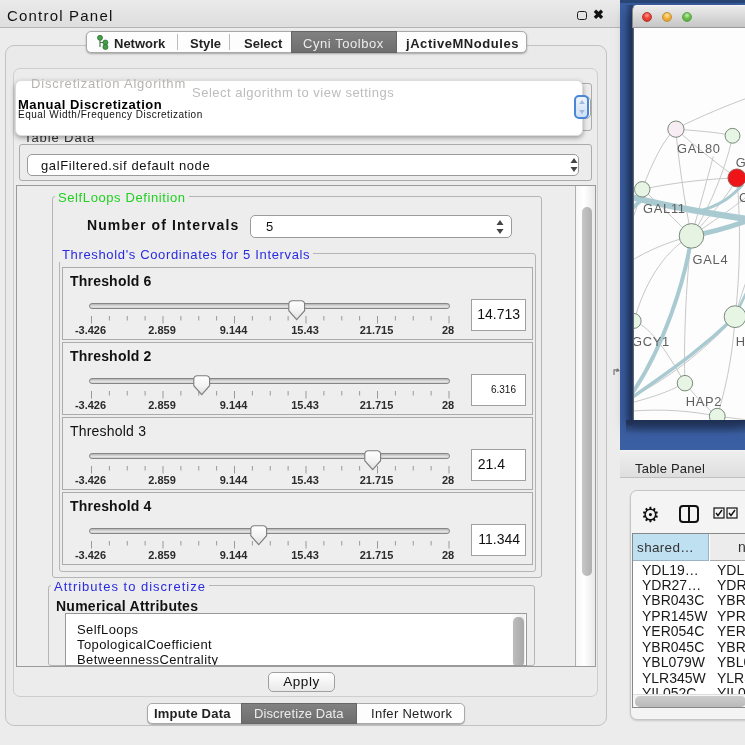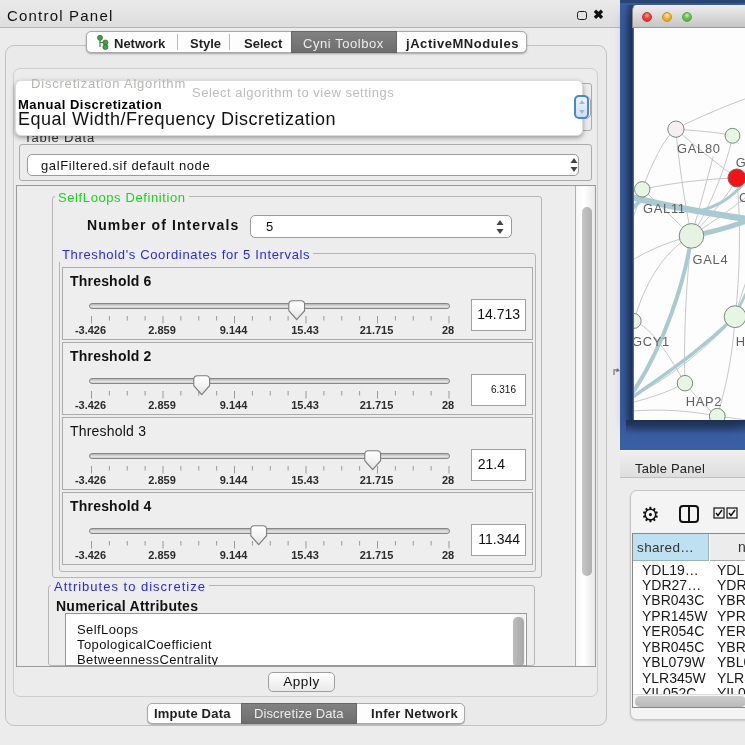--- a/index.html
+++ b/index.html
@@ -46,21 +46,21 @@
 <div class="a" style="left:15px;top:80px;width:568px;height:56px;background:#fff;border-radius:6px;box-shadow:0 2px 5px rgba(0,0,0,.35);border:1px solid #dcdcdc"></div>
 <div class="a" style="left:31px;top:76px;font-size:13px;font-weight:normal;color:#b7b4b1;letter-spacing:.8px">Discretization Algorithm</div>
 <div class="a" style="left:192px;top:85px;font-size:13px;color:#bcbcbc;letter-spacing:.5px">Select algorithm to view settings</div>
 <div class="a" style="left:576px;top:96px;width:15px;height:23px;background:#fff;border:1px solid #a5a5a5;border-radius:5px"></div>
 <div class="a" style="left:574px;top:95px;width:15px;height:24px;border-radius:5px;background:linear-gradient(#eef4fc,#cfe0f5);border:2.5px solid #4a86d8"></div>
 <svg class="a" style="left:577.5px;top:99px" width="8" height="16" viewBox="0 0 8 16">
     <path d="M4,1 L6.8,5 L1.2,5 Z" fill="#9fb8d8"></path>
     <path d="M4,15 L6.8,11 L1.2,11 Z" fill="#9fb8d8"></path>
   </svg>
 <div class="a" style="left:18px;top:97px;font-size:13px;font-weight:bold;color:#000;letter-spacing:.5px">Manual Discretization</div>
-<div class="a" style="left:18px;top:109px;font-size:18px;color:#111;letter-spacing:.5px">Equal Width/Frequency Discretization</div>
+<div class="a" style="left:18px;top:109px;font-size:10px;color:#111;letter-spacing:.5px">Equal Width/Frequency Discretization</div>
 
 <div class="a" style="left:16px;top:185px;width:580px;height:482px;background:#ededed;border:1px solid #9a9a9a"></div>
 <div class="a" style="left:575px;top:186px;width:20px;height:480px;background:linear-gradient(90deg,#f6f6f6,#fff 40%,#e9e9e9);border-left:1px solid #b0b0b0"></div>
 <div class="a" style="left:582px;top:207px;width:10px;height:369px;background:linear-gradient(90deg,#c6c6c6,#b0b0b0);border-radius:5px"></div>
 
 <div class="gb" style="left:52px;top:196px;width:490px;height:382px;border-color:#b5b5b5"></div>
 <div class="gt" style="left:55px;top:190px;color:#21d021;background:#ededed;letter-spacing:.6px">SelfLoops Definition</div>
 <div class="a" style="left:87px;top:217px;font-size:14px;font-weight:bold;color:#111;letter-spacing:1.1px">Number of Intervals</div>
 <div class="a" style="left:250px;top:215px;width:262px;height:23px;background:#fff;border:1px solid #9b9b9b;border-radius:5px"></div>
 <div class="a" style="left:266px;top:219px;font-size:13px;color:#111">5</div>
@@ -251,21 +251,21 @@
  <div style="position:absolute;left:11px;top:38px;font-size:13px;color:#111;letter-spacing:.4px">BetweennessCentrality</div>
  <div style="position:absolute;right:1px;top:0;width:13px;height:53px;background:linear-gradient(90deg,#fcfcfc,#eee)"></div>
  <div style="position:absolute;right:2px;top:3px;width:11px;height:50px;background:linear-gradient(90deg,#bdbdbd,#a8a8a8);border-radius:5px"></div>
 </div>
 
 <div class="a" style="left:268px;top:672px;width:67px;height:20px;background:linear-gradient(#fff,#e9e9e9);border:1px solid #9f9f9f;border-radius:5px;text-align:center;line-height:18px;font-size:13.5px;color:#111;letter-spacing:.5px">Apply</div>
 <div class="a" style="left:147px;top:703px;width:318px;height:21px;background:#fdfdfd;border:1px solid #a9a9a9;border-radius:5px;box-shadow:0 1px 1px rgba(0,0,0,.25)"></div>
 <div class="a" style="left:241px;top:703px;width:116px;height:21px;background:linear-gradient(#818181,#6e6e6e);border:1px solid #666"></div>
 <div class="a" style="left:154px;top:706px;font-size:13px;font-weight:bold;color:#222;letter-spacing:.2px">Impute Data</div>
 <div class="a" style="left:254px;top:706px;font-size:13px;color:#ececec;letter-spacing:.1px">Discretize Data</div>
-<div class="a" style="left:371px;top:706px;font-size:13px;font-weight:bold;color:#222;letter-spacing:.3px">Infer Network</div>
+<div class="a" style="left:371px;top:706px;font-size:13px;font-weight:normal;color:#222;letter-spacing:.3px">Infer Network</div>
 <svg class="a" style="left:613px;top:368px" width="8" height="8" viewBox="0 0 8 8">
     <path d="M1,7 L1,2 L6,2" stroke="#888" stroke-width="1.4" fill="none"></path>
     <path d="M4,0 L7,3 L3,4 Z" fill="#777"></path>
   </svg>
 
 <div class="a" style="left:620px;top:0;width:125px;height:450px;background:#3b5fa3"></div>
 <div class="a" style="left:620px;top:0;width:125px;height:3px;background:#2a4777"></div>
 
 <div class="a" style="left:632px;top:5px;width:113px;height:415px;box-shadow:-4px 6px 12px rgba(10,20,40,.55)"></div>
 <div class="a" style="left:625px;top:5px;width:8px;height:420px;background:linear-gradient(90deg,rgba(25,40,70,0),rgba(20,33,60,.55))"></div>

